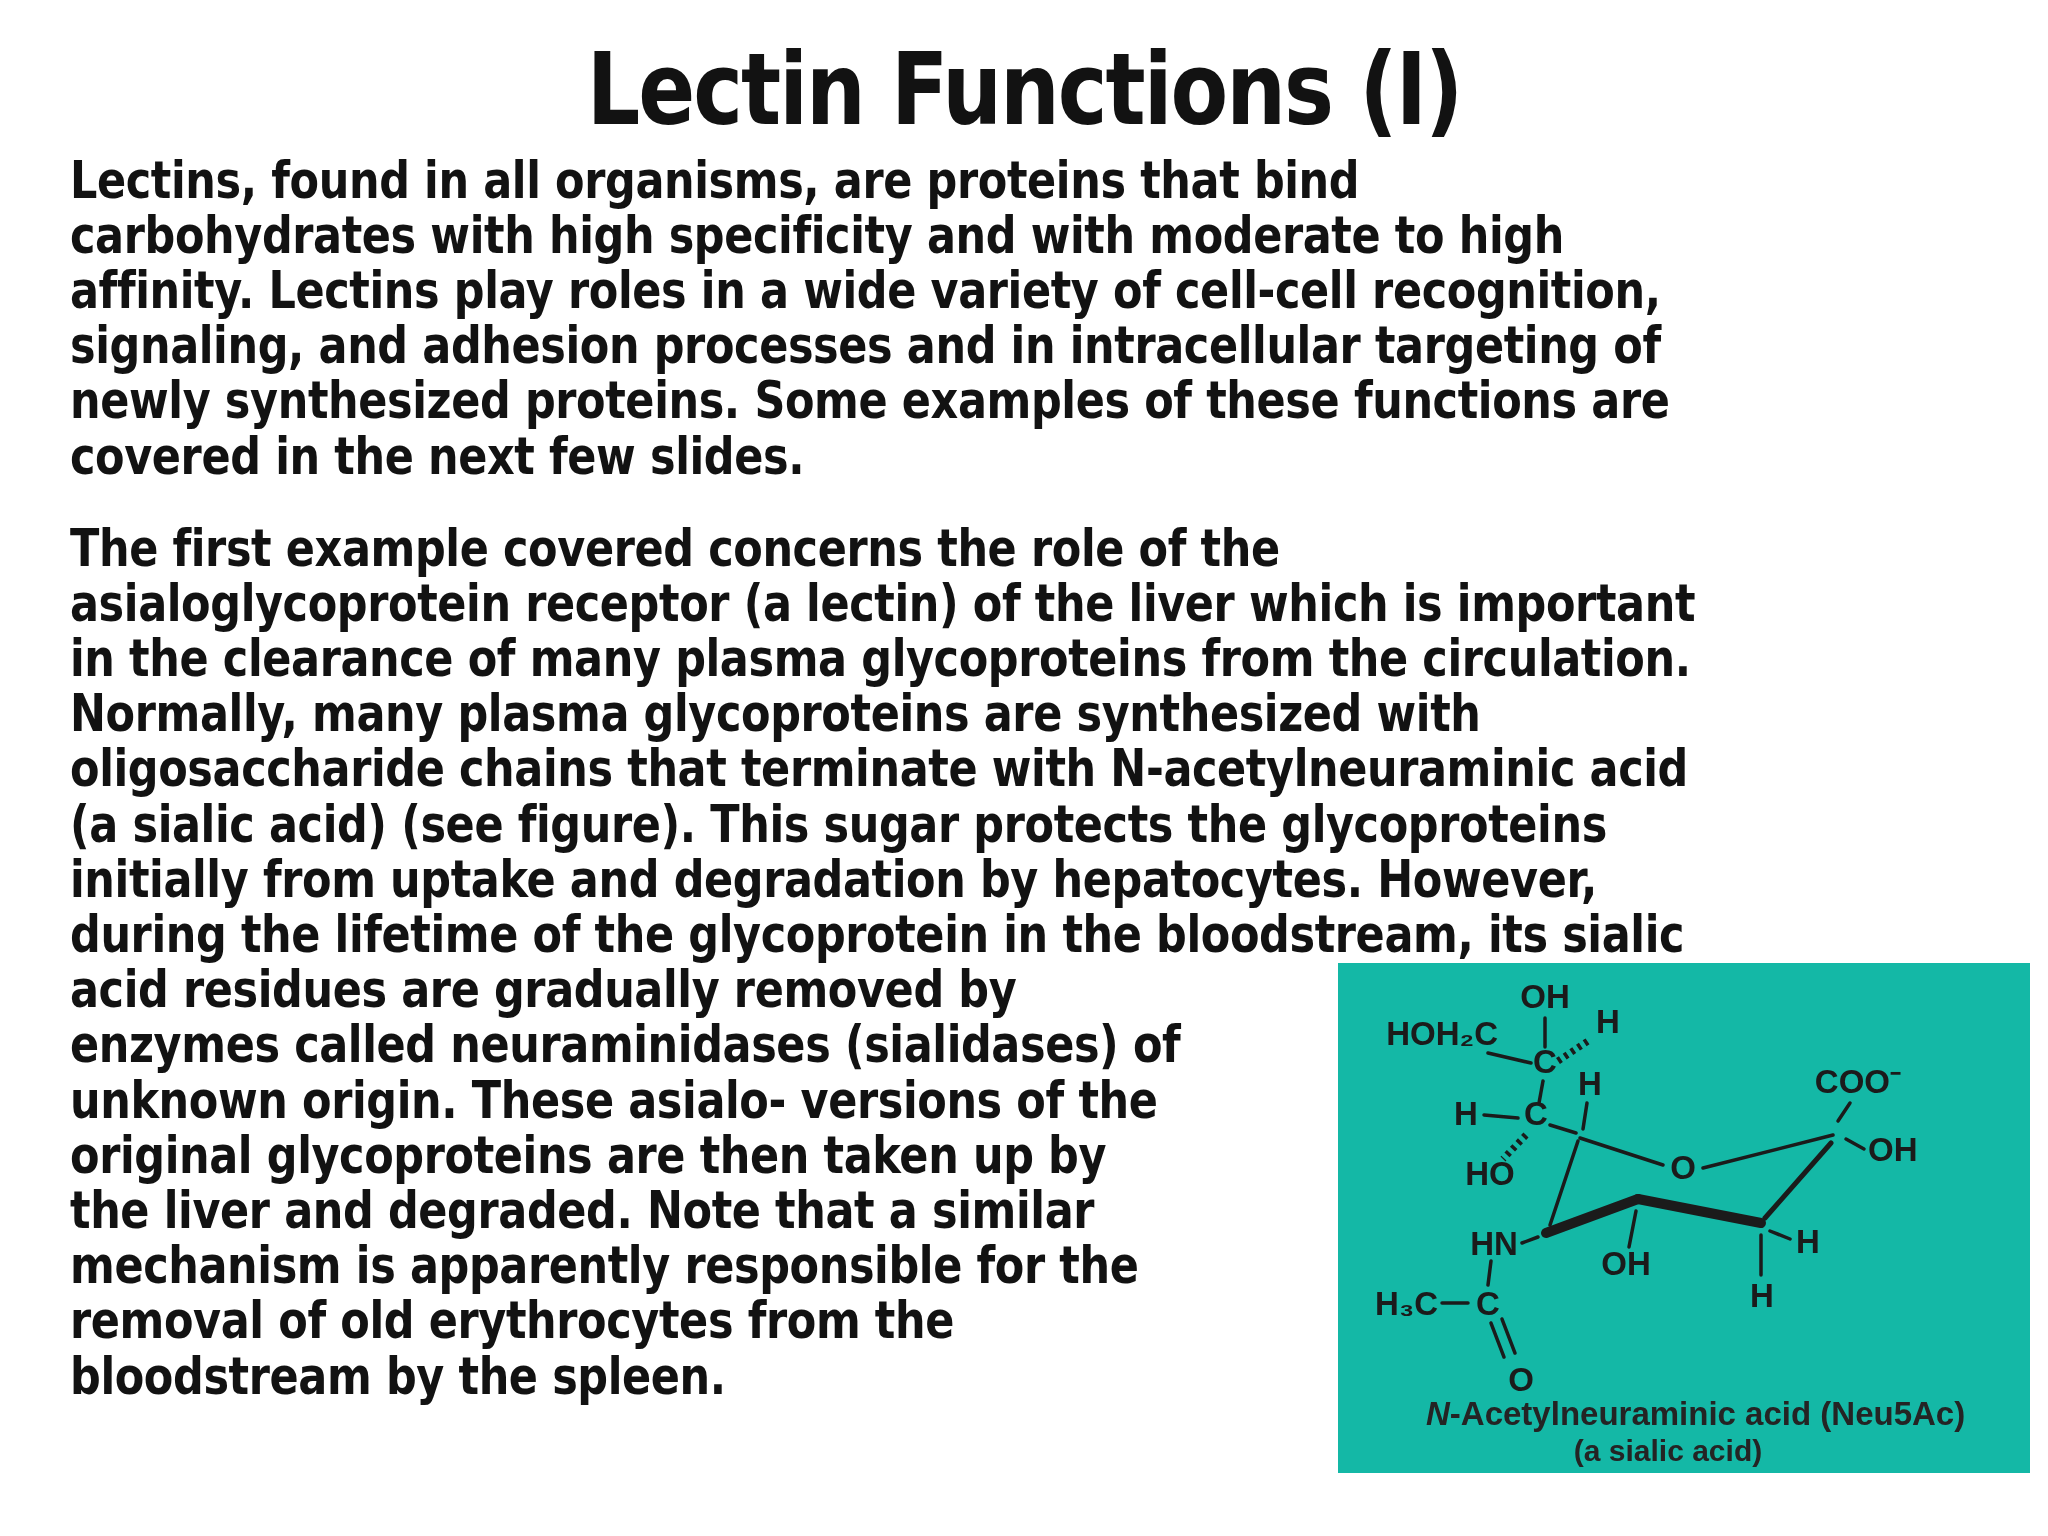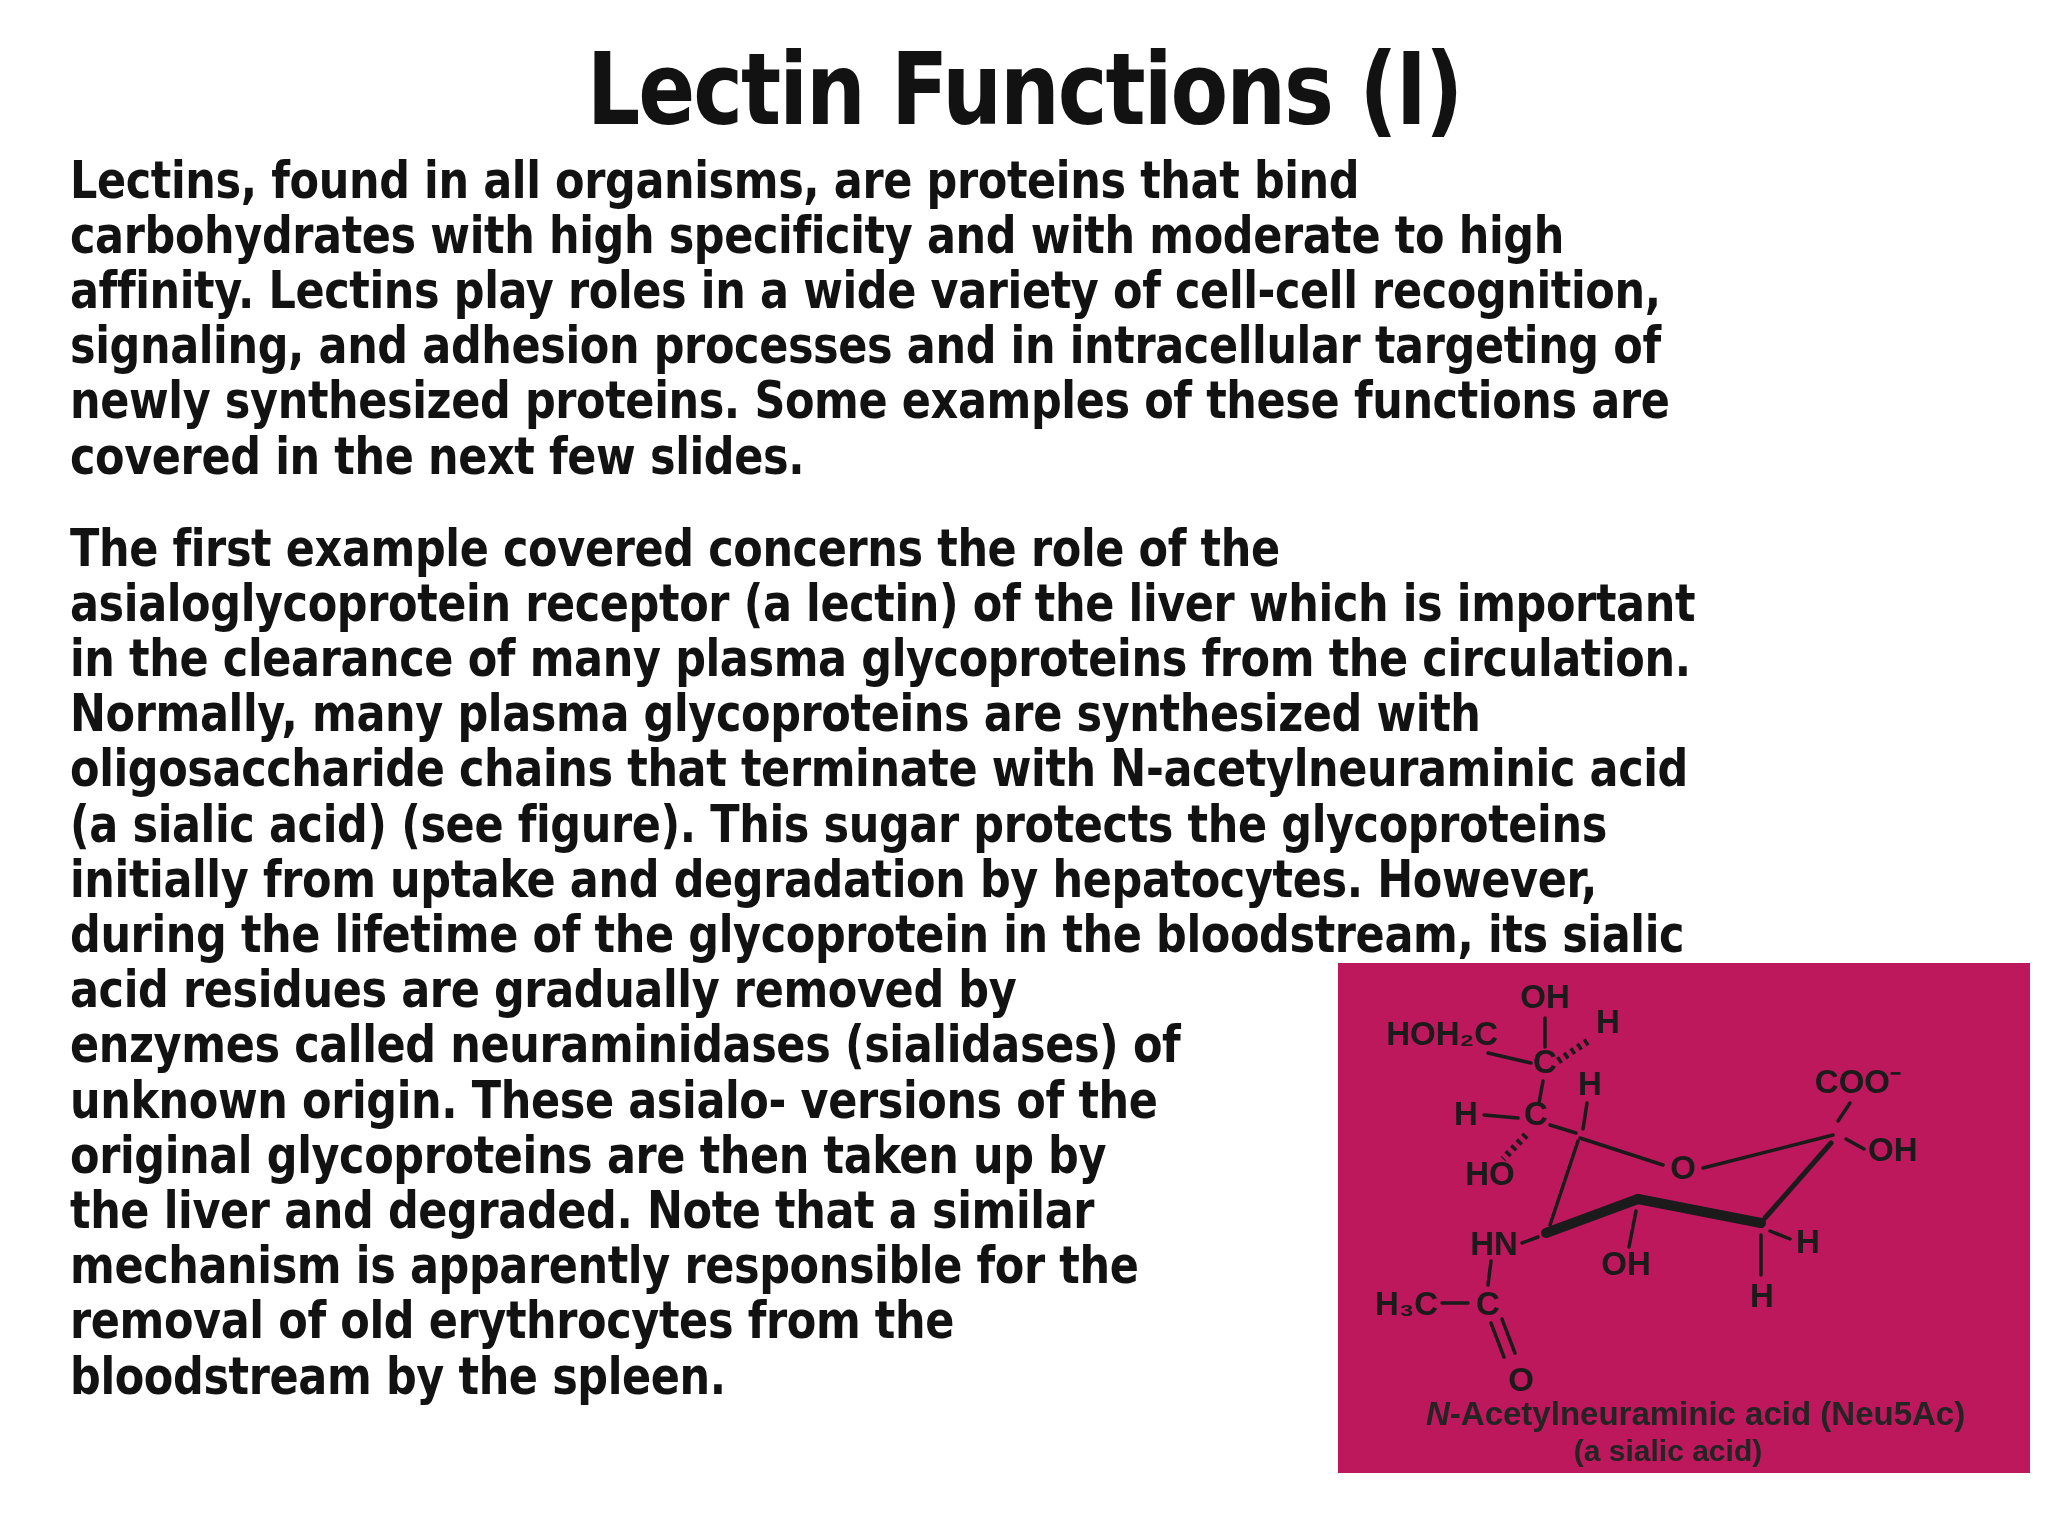--- a/index.html
+++ b/index.html
@@ -39,21 +39,21 @@
     transform-origin: top left;
     white-space: nowrap;
   }
   #para1 { top: 152px; }
   #para2 { top: 520px; }
   .tline { white-space: nowrap; }
   .figure {
     position: absolute;
     left: 1338px; top: 963px;
     width: 692px; height: 510px;
-    background: #be185d;
+    background: #14b8a6;
   }
   .figure svg { display: block; width: 692px; height: 510px; }
   .bond { stroke: #1b1b1b; stroke-linecap: round; fill: none; }
   .b35 { stroke-width: 3.5px; }
   .b5  { stroke-width: 5px; }
   .b10 { stroke-width: 10px; }
   .hash { stroke-width: 7px; stroke-dasharray: 3.5,4.5; stroke-linecap: butt; }
   .atom {
     font-family: "Liberation Sans", sans-serif;
     font-weight: 700;

